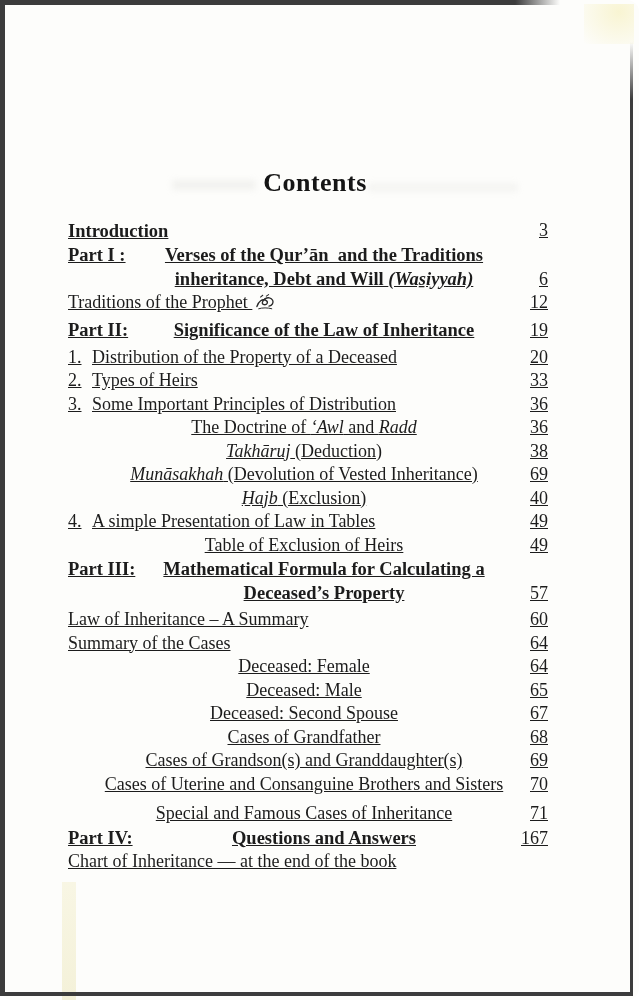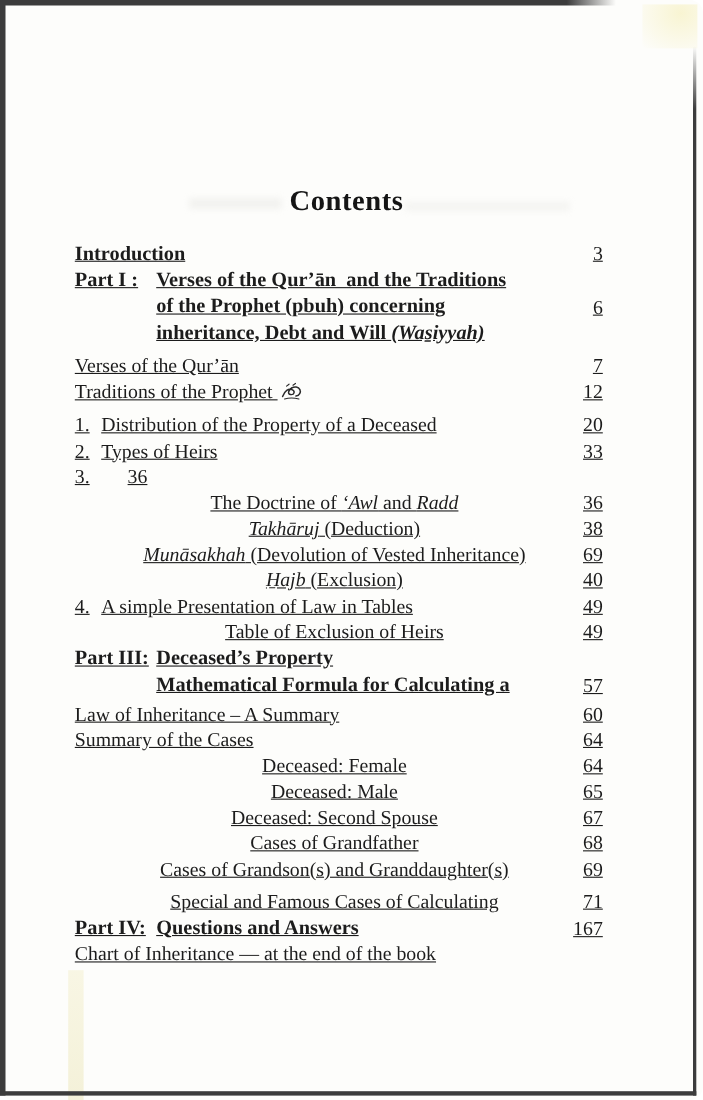--- a/index.html
+++ b/index.html
@@ -35,21 +35,21 @@
   .toc{margin-top:21px;}
   .row{display:flex;align-items:flex-start;font-size:18px;line-height:23.5px;text-decoration:underline;}
   .row .txt{flex:1 1 auto;white-space:pre;}
   .row .pg{flex:0 0 42px;text-align:right;padding-right:2px;
     font-weight:normal;font-size:18px;line-height:23.5px;}
   .row.bold-item .txt{font-weight:bold;font-size:18.5px;line-height:24px;}
   .row.numbered .num{flex:0 0 24px;}
   .row.sub .txt{padding-left:34px;text-align:center;}
   .row.part{line-height:24px;}
   .row.part .plabel{flex:0 0 74px;font-weight:bold;font-size:18.5px;line-height:24px;}
-  .row.part .plines{flex:1 1 auto;font-weight:bold;font-size:18.5px;}
+  .row.part .plines{flex:1 1 auto;font-weight:bold;font-size:18.5px;text-align:center;}
   .row.part .plines .pline{line-height:24px;white-space:pre;}
   .row.part .pg{line-height:24px;}
   .row .txt em, .row .plines em{font-style:italic;}
   .icon-pbuh{display:inline-block;vertical-align:-3px;margin-left:2px;}
 </style>
 </head>
 <body>
 
 <div class="paper">
   <div class="smudge-title-left"></div>
@@ -61,50 +61,53 @@
     <h1 class="page-title">Contents</h1>
     <div class="toc">
         <div class="row bold-item">
           <span class="txt"><span>Introduction</span></span>
           <span class="pg">3</span>
         </div>
         <div class="row part">
           <span class="plabel">Part I :</span>
           <div class="plines">
             <div class="pline"><span>Verses of the Qur’ān  and the Traditions</span></div>
-            <div class="pline"><span>of the Prophet (pbuh) concerning</span></div>
             <div class="pline"><span>inheritance, Debt and Will </span><em>(Was̱iyyah)</em></div>
           </div>
           <span class="pg" style="margin-top: 24px;">6</span>
-        </div>
-        <div class="row item" style="margin-top: 6px;">
-          <span class="txt"><span>Verses of the Qur’ān</span></span>
-          <span class="pg">7</span>
         </div>
         <div class="row item">
           <span class="txt"><span>Traditions of the Prophet </span><span class="icon-pbuh"><svg width="22" height="18" viewBox="0 0 24 20" fill="none" stroke="#2a2a2a" stroke-width="1.5" stroke-linecap="round">
                 <path d="M3 15 C5 9 9 6.5 12.5 8 C16 9.5 15 13.5 11 13 C8 12.6 8.5 9 12 6.5"></path>
                 <path d="M12 6.5 C15 4.5 19 5 20.5 8 C21.8 10.6 20 14 16.5 14.5"></path>
                 <path d="M7 4.5 L9.5 2.5 M13.5 3.5 L16 1.8" stroke-width="1.2"></path>
                 <path d="M5 17.5 C9 16.2 15 16.2 19.5 17.5" stroke-width="1.1"></path>
               </svg></span></span>
           <span class="pg">12</span>
+        </div>
+        <div class="row part">
+          <span class="plabel">Part II:</span>
+          <div class="plines">
+            <div class="pline"><span>Significance of the Law of Inheritance</span></div>
+          </div>
+          <span class="pg">19</span>
         </div>
         <div class="row numbered" style="margin-top: 4px;">
           <span class="num">1.</span>
           <span class="txt"><span>Distribution of the Property of a Deceased</span></span>
           <span class="pg">20</span>
         </div>
         <div class="row numbered">
           <span class="num">2.</span>
           <span class="txt"><span>Types of Heirs</span></span>
           <span class="pg">33</span>
         </div>
         <div class="row numbered">
           <span class="num">3.</span>
+          <span class="txt"><span>Some Important Principles of Distribution</span></span>
           <span class="pg">36</span>
         </div>
         <div class="row sub">
           <span class="txt"><span>The Doctrine of </span><em>‘Awl</em><span> and </span><em>Radd</em></span>
           <span class="pg">36</span>
         </div>
         <div class="row sub">
           <span class="txt"><em>Takhāruj</em><span> (Deduction)</span></span>
           <span class="pg">38</span>
         </div>
@@ -121,22 +124,22 @@
           <span class="txt"><span>A simple Presentation of Law in Tables</span></span>
           <span class="pg">49</span>
         </div>
         <div class="row sub">
           <span class="txt"><span>Table of Exclusion of Heirs</span></span>
           <span class="pg">49</span>
         </div>
         <div class="row part">
           <span class="plabel">Part III:</span>
           <div class="plines">
+            <div class="pline"><span>Mathematical Formula for Calculating a</span></div>
             <div class="pline"><span>Deceased’s Property</span></div>
-            <div class="pline"><span>Mathematical Formula for Calculating a</span></div>
           </div>
           <span class="pg" style="margin-top: 24px; text-align: right;">57</span>
         </div>
         <div class="row item" style="margin-top: 3px;">
           <span class="txt"><span>Law of Inheritance – A Summary</span></span>
           <span class="pg">60</span>
         </div>
         <div class="row item">
           <span class="txt"><span>Summary of the Cases</span></span>
           <span class="pg">64</span>
@@ -154,22 +157,26 @@
           <span class="pg">67</span>
         </div>
         <div class="row sub">
           <span class="txt"><span>Cases of Grandfather</span></span>
           <span class="pg">68</span>
         </div>
         <div class="row sub">
           <span class="txt"><span>Cases of Grandson(s) and Granddaughter(s)</span></span>
           <span class="pg">69</span>
         </div>
+        <div class="row sub">
+          <span class="txt"><span>Cases of Uterine and Consanguine Brothers and Sisters</span></span>
+          <span class="pg">70</span>
+        </div>
         <div class="row sub" style="margin-top: 6px;">
-          <span class="txt"><span>Special and Famous Cases of Calculating</span></span>
+          <span class="txt"><span>Special and Famous Cases of Inheritance</span></span>
           <span class="pg">71</span>
         </div>
         <div class="row part">
           <span class="plabel">Part IV:</span>
           <div class="plines">
             <div class="pline"><span>Questions and Answers</span></div>
           </div>
           <span class="pg">167</span>
         </div>
         <div class="row note">

